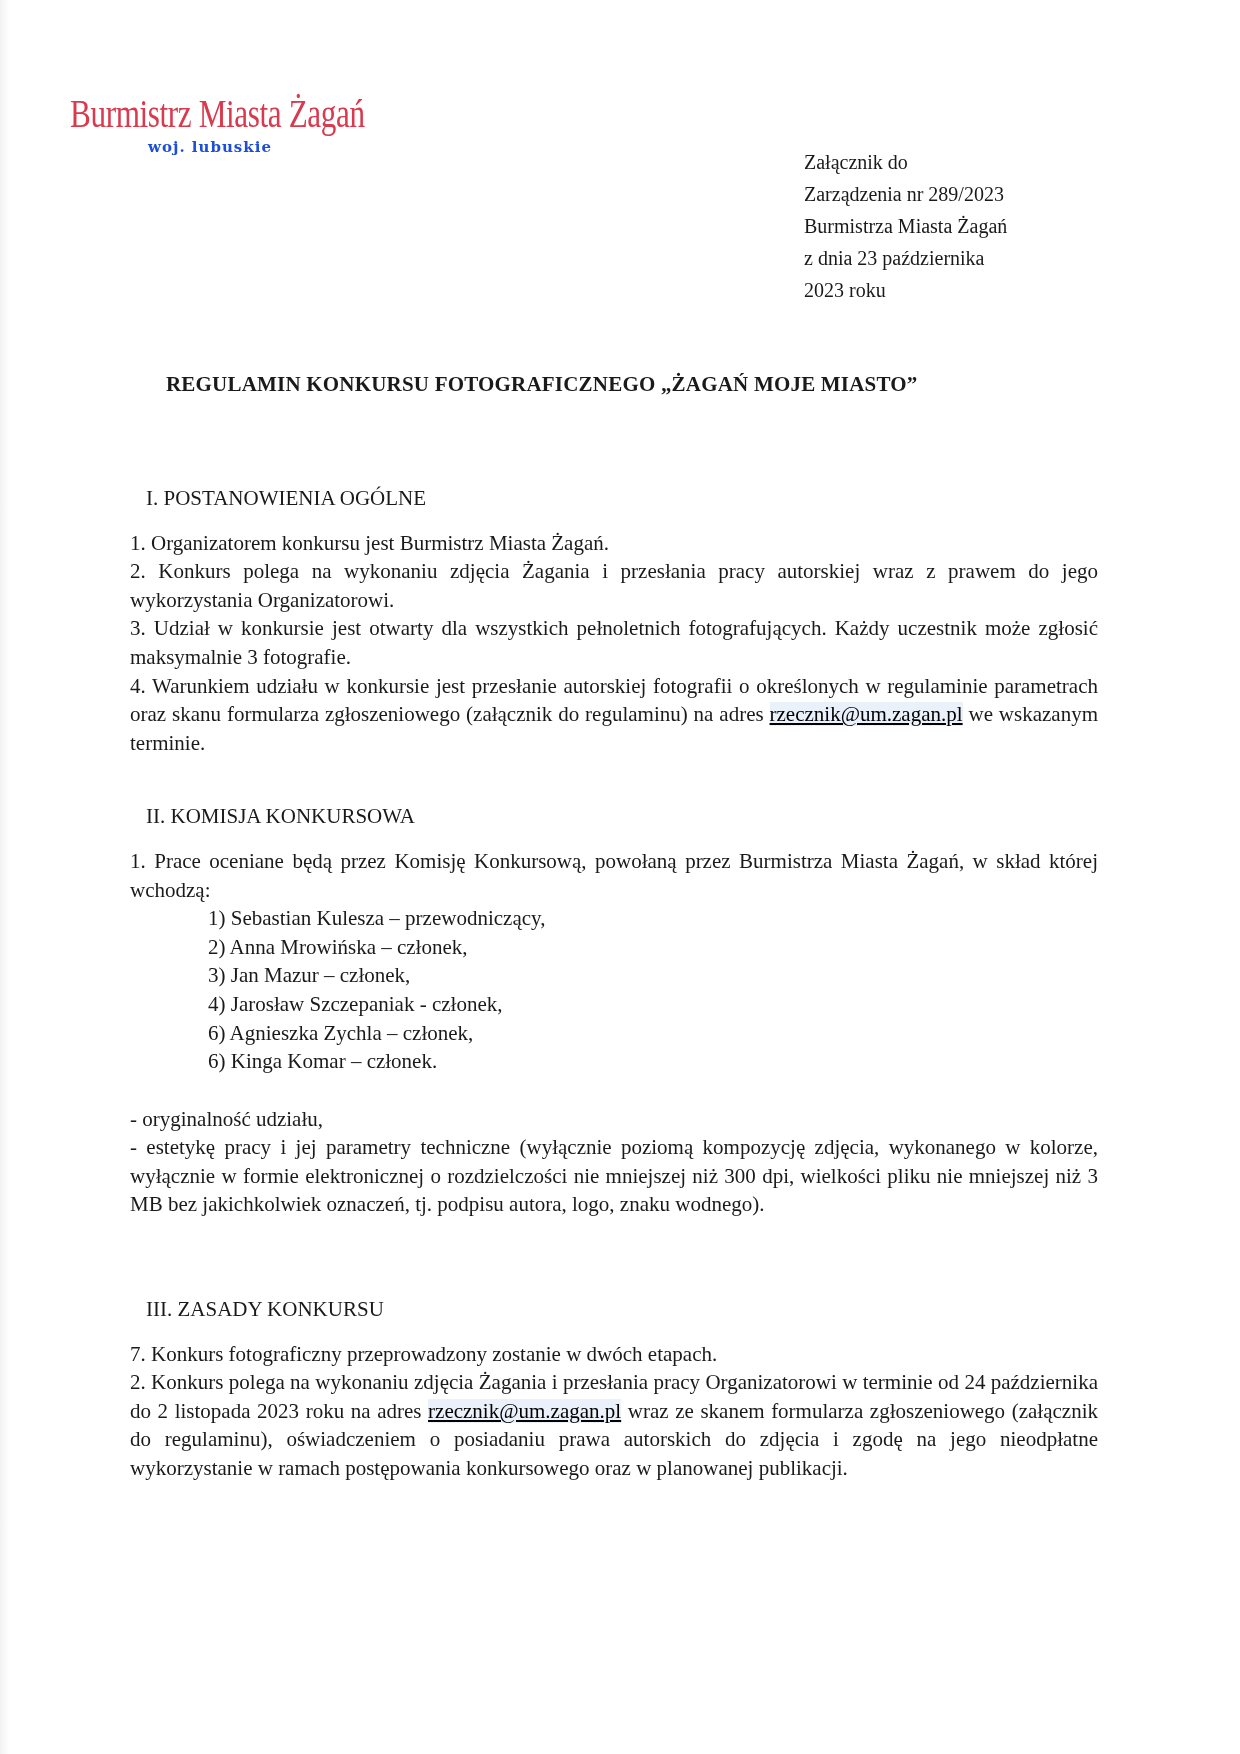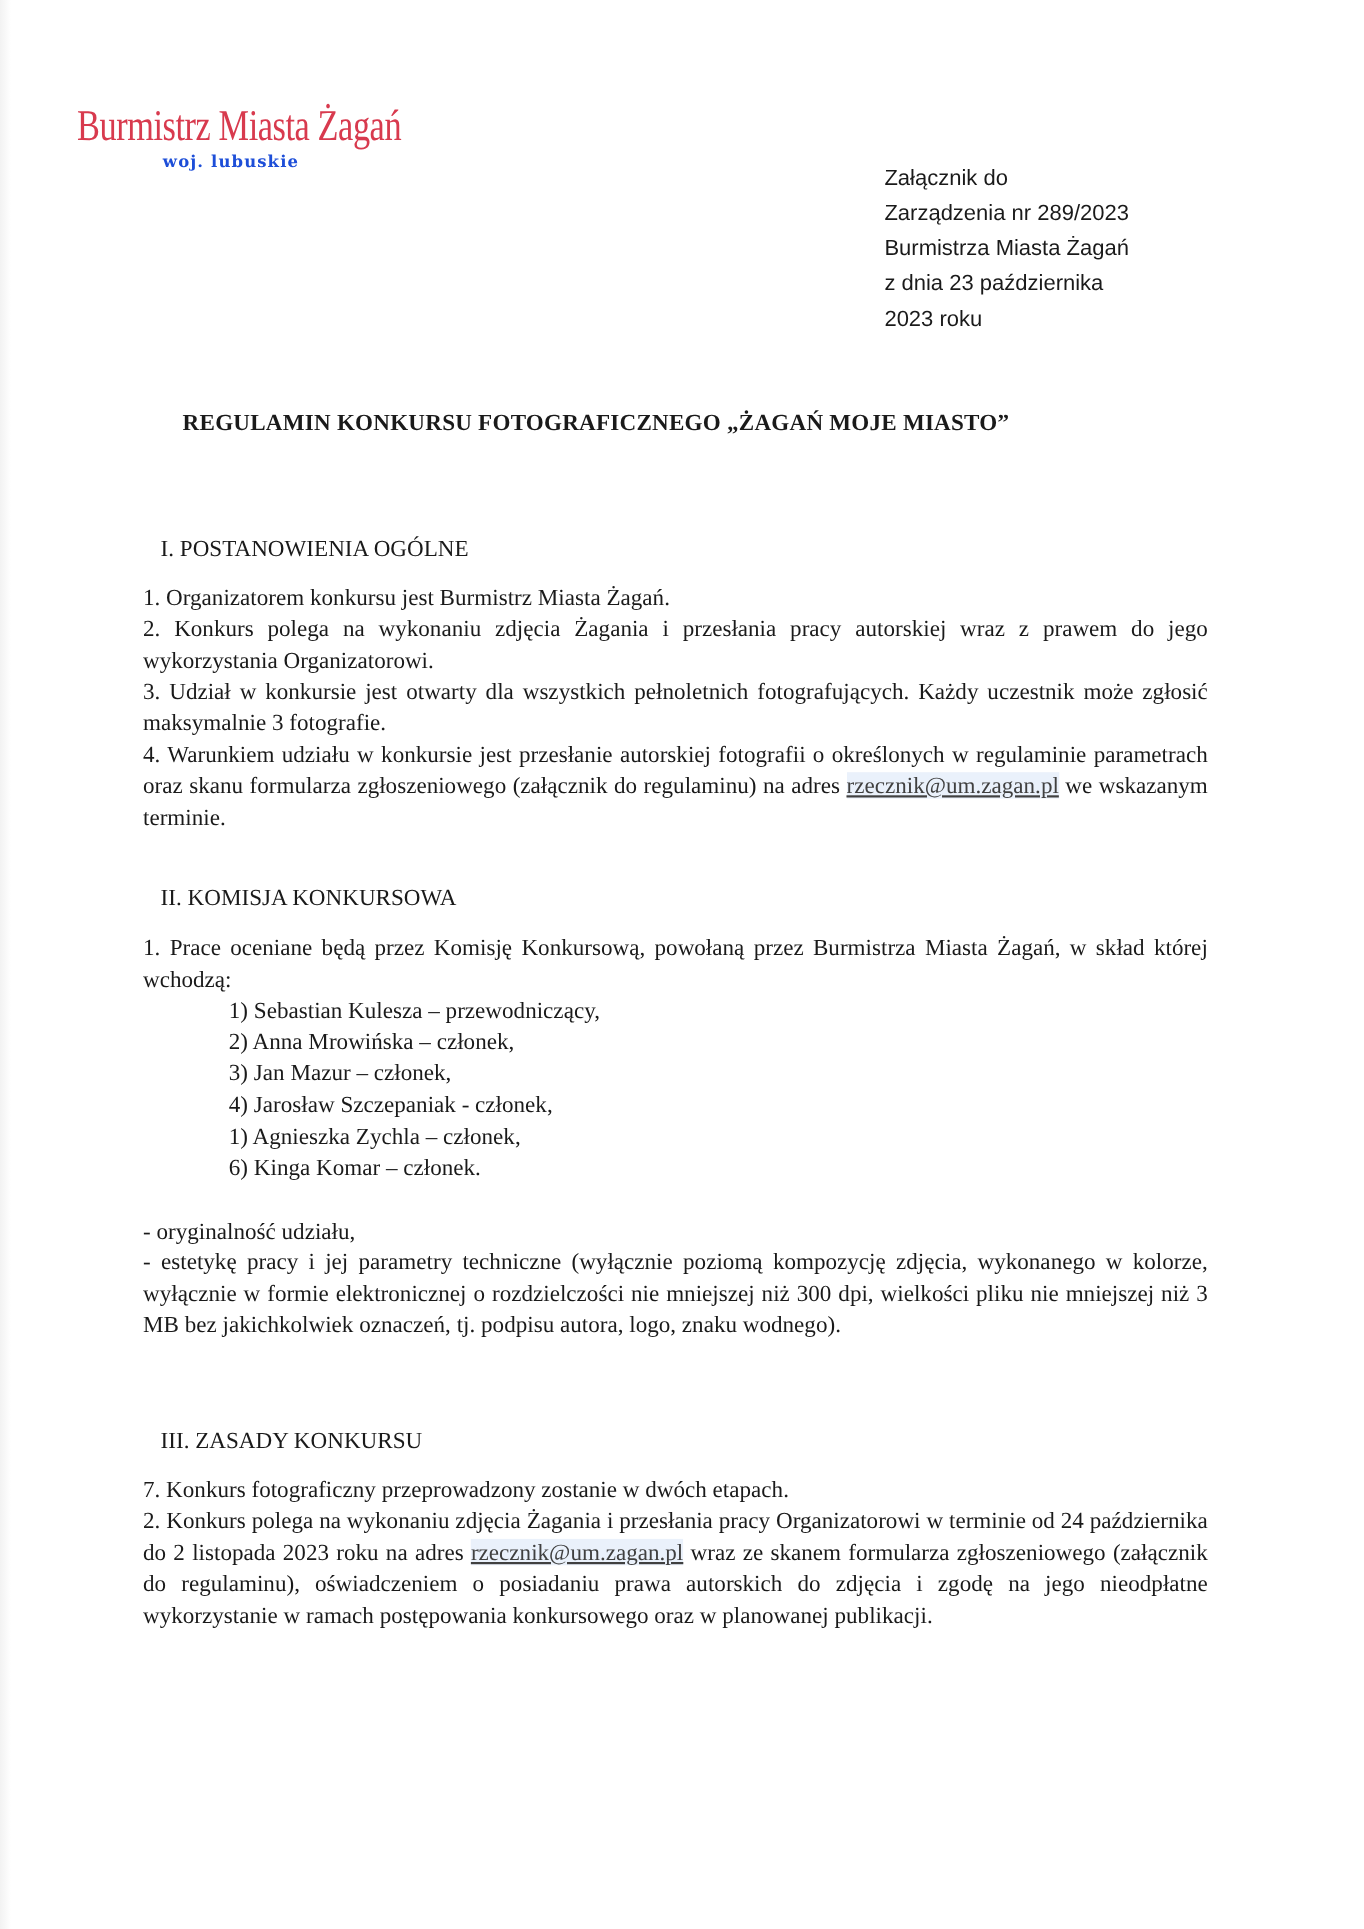--- a/index.html
+++ b/index.html
@@ -1,29 +1,29 @@
 <!DOCTYPE html>
 <html><head>
   <meta charset="utf-8">
   <style>
     html, body { margin: 0; padding: 0; background: #ffffff; }
     body { width: 1240px; height: 1754px; position: relative; overflow: hidden; color: #1a1a1a; }
     .stamp { position: absolute; left: 70px; top: 92px; width: 300px; text-align: center; }
     .stamp-title { font-family: "Liberation Serif", serif; font-size: 40px; color: #d83a4e; letter-spacing: -0.5px; transform: scaleX(0.78); transform-origin: left center; white-space: nowrap; display: block; text-align: left; line-height: 44px; }
     .stamp-sub { font-family: "DejaVu Serif", serif; font-weight: bold; font-size: 15px; color: #1d4ed8; display: block; margin-top: 2px; margin-left: -20px; letter-spacing: 1px; }
-    .annex { position: absolute; left: 804px; top: 146px; font-family: Liberation Sans, sans-serif; font-size: 20px; line-height: 32px; color: #1a1a1a; }
+    .annex { position: absolute; left: 804px; top: 146px; font-family: Liberation Serif, serif; font-size: 20px; line-height: 32px; color: #1a1a1a; }
     .annex div { white-space: nowrap; }
     .doc-title { position: absolute; left: 166px; top: 372px; font-family: "Liberation Serif", serif; font-weight: bold; font-size: 21px; white-space: nowrap; letter-spacing: 0.2px; }
     .body { position: absolute; left: 130px; top: 468px; width: 968px; font-family: "Liberation Serif", serif; font-size: 21px; line-height: 28.6px; }
     .body p { margin: 0; text-align: justify; }
     .body .heading { margin: 16px; }
     .gap-s { height: 29px; }
     .gap-l { height: 60px; }
     .member { padding-left: 78px; margin: 0; }
-    a.link { color: #404040; text-decoration: underline; background: #eaf1fb; }
+    a.link { color: #000000; text-decoration: underline; background: #eaf1fb; }
     .left-fade { position: absolute; left: 0; top: 0; width: 10px; height: 1754px; background: linear-gradient(to right, #f2f2f2, #ffffff); }
   </style>
 </head>
 <body>
 
 <div class="left-fade"></div>
 
 <div class="stamp">
   <span class="stamp-title">Burmistrz Miasta Żagań</span>
   <span class="stamp-sub">woj. lubuskie</span>
@@ -48,21 +48,21 @@
   <p><span>4. Warunkiem udziału w konkursie jest przesłanie autorskiej fotografii o określonych w regulaminie parametrach oraz skanu formularza zgłoszeniowego (załącznik do regulaminu) na adres </span><a class="link">rzecznik@um.zagan.pl</a><span> we wskazanym terminie.</span></p>
 
   <div class="gap-s"></div>
 
   <p class="heading">II. KOMISJA KONKURSOWA</p>
   <p>1. Prace oceniane będą przez Komisję Konkursową, powołaną przez Burmistrza Miasta Żagań, w skład której wchodzą:</p>
   <p class="member">1) Sebastian Kulesza – przewodniczący,</p>
   <p class="member">2) Anna Mrowińska – członek,</p>
   <p class="member">3) Jan Mazur – członek,</p>
   <p class="member">4) Jarosław Szczepaniak - członek,</p>
-  <p class="member">1) Agnieszka Zychla – członek,</p>
+  <p class="member">6) Agnieszka Zychla – członek,</p>
   <p class="member">6) Kinga Komar – członek.</p>
 
   <div class="gap-s"></div>
 
   <p>- oryginalność udziału,</p>
   <p>- estetykę pracy i jej parametry techniczne (wyłącznie poziomą kompozycję zdjęcia, wykonanego w kolorze, wyłącznie w formie elektronicznej o rozdzielczości nie mniejszej niż 300 dpi, wielkości pliku nie mniejszej niż 3 MB bez jakichkolwiek oznaczeń, tj. podpisu autora, logo, znaku wodnego).</p>
 
   <div class="gap-l"></div>
 
   <p class="heading">III. ZASADY KONKURSU</p>

